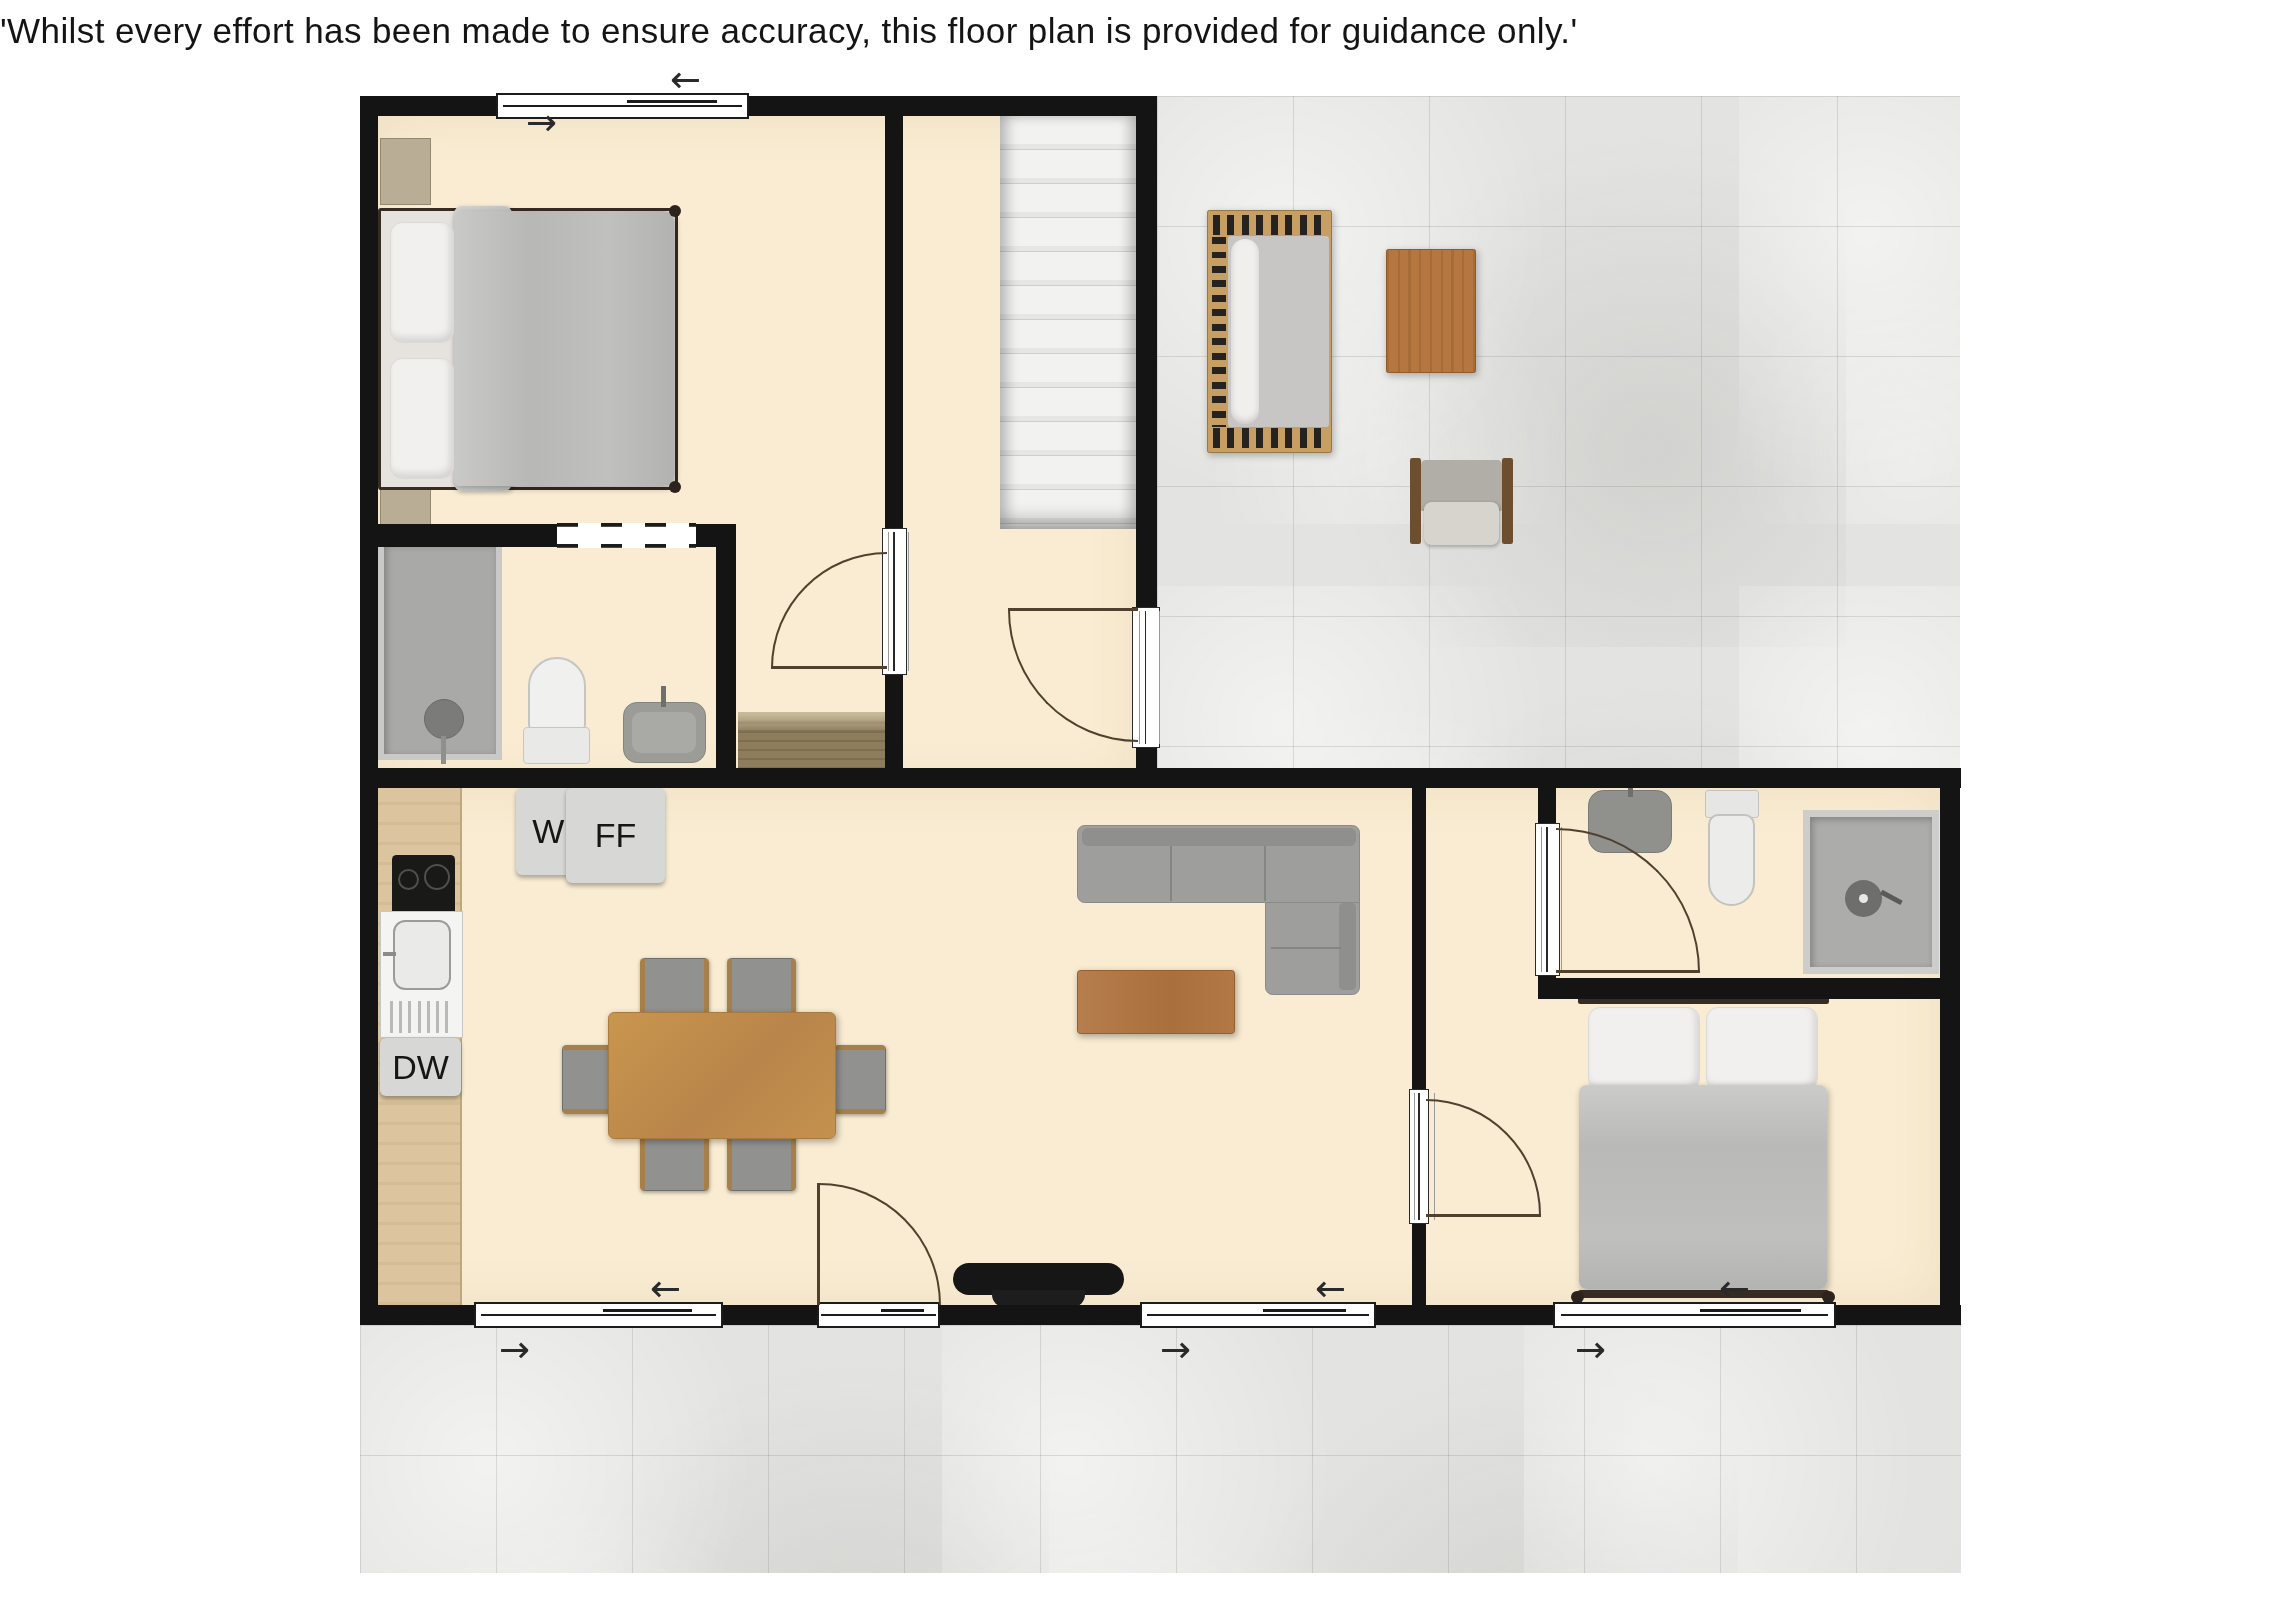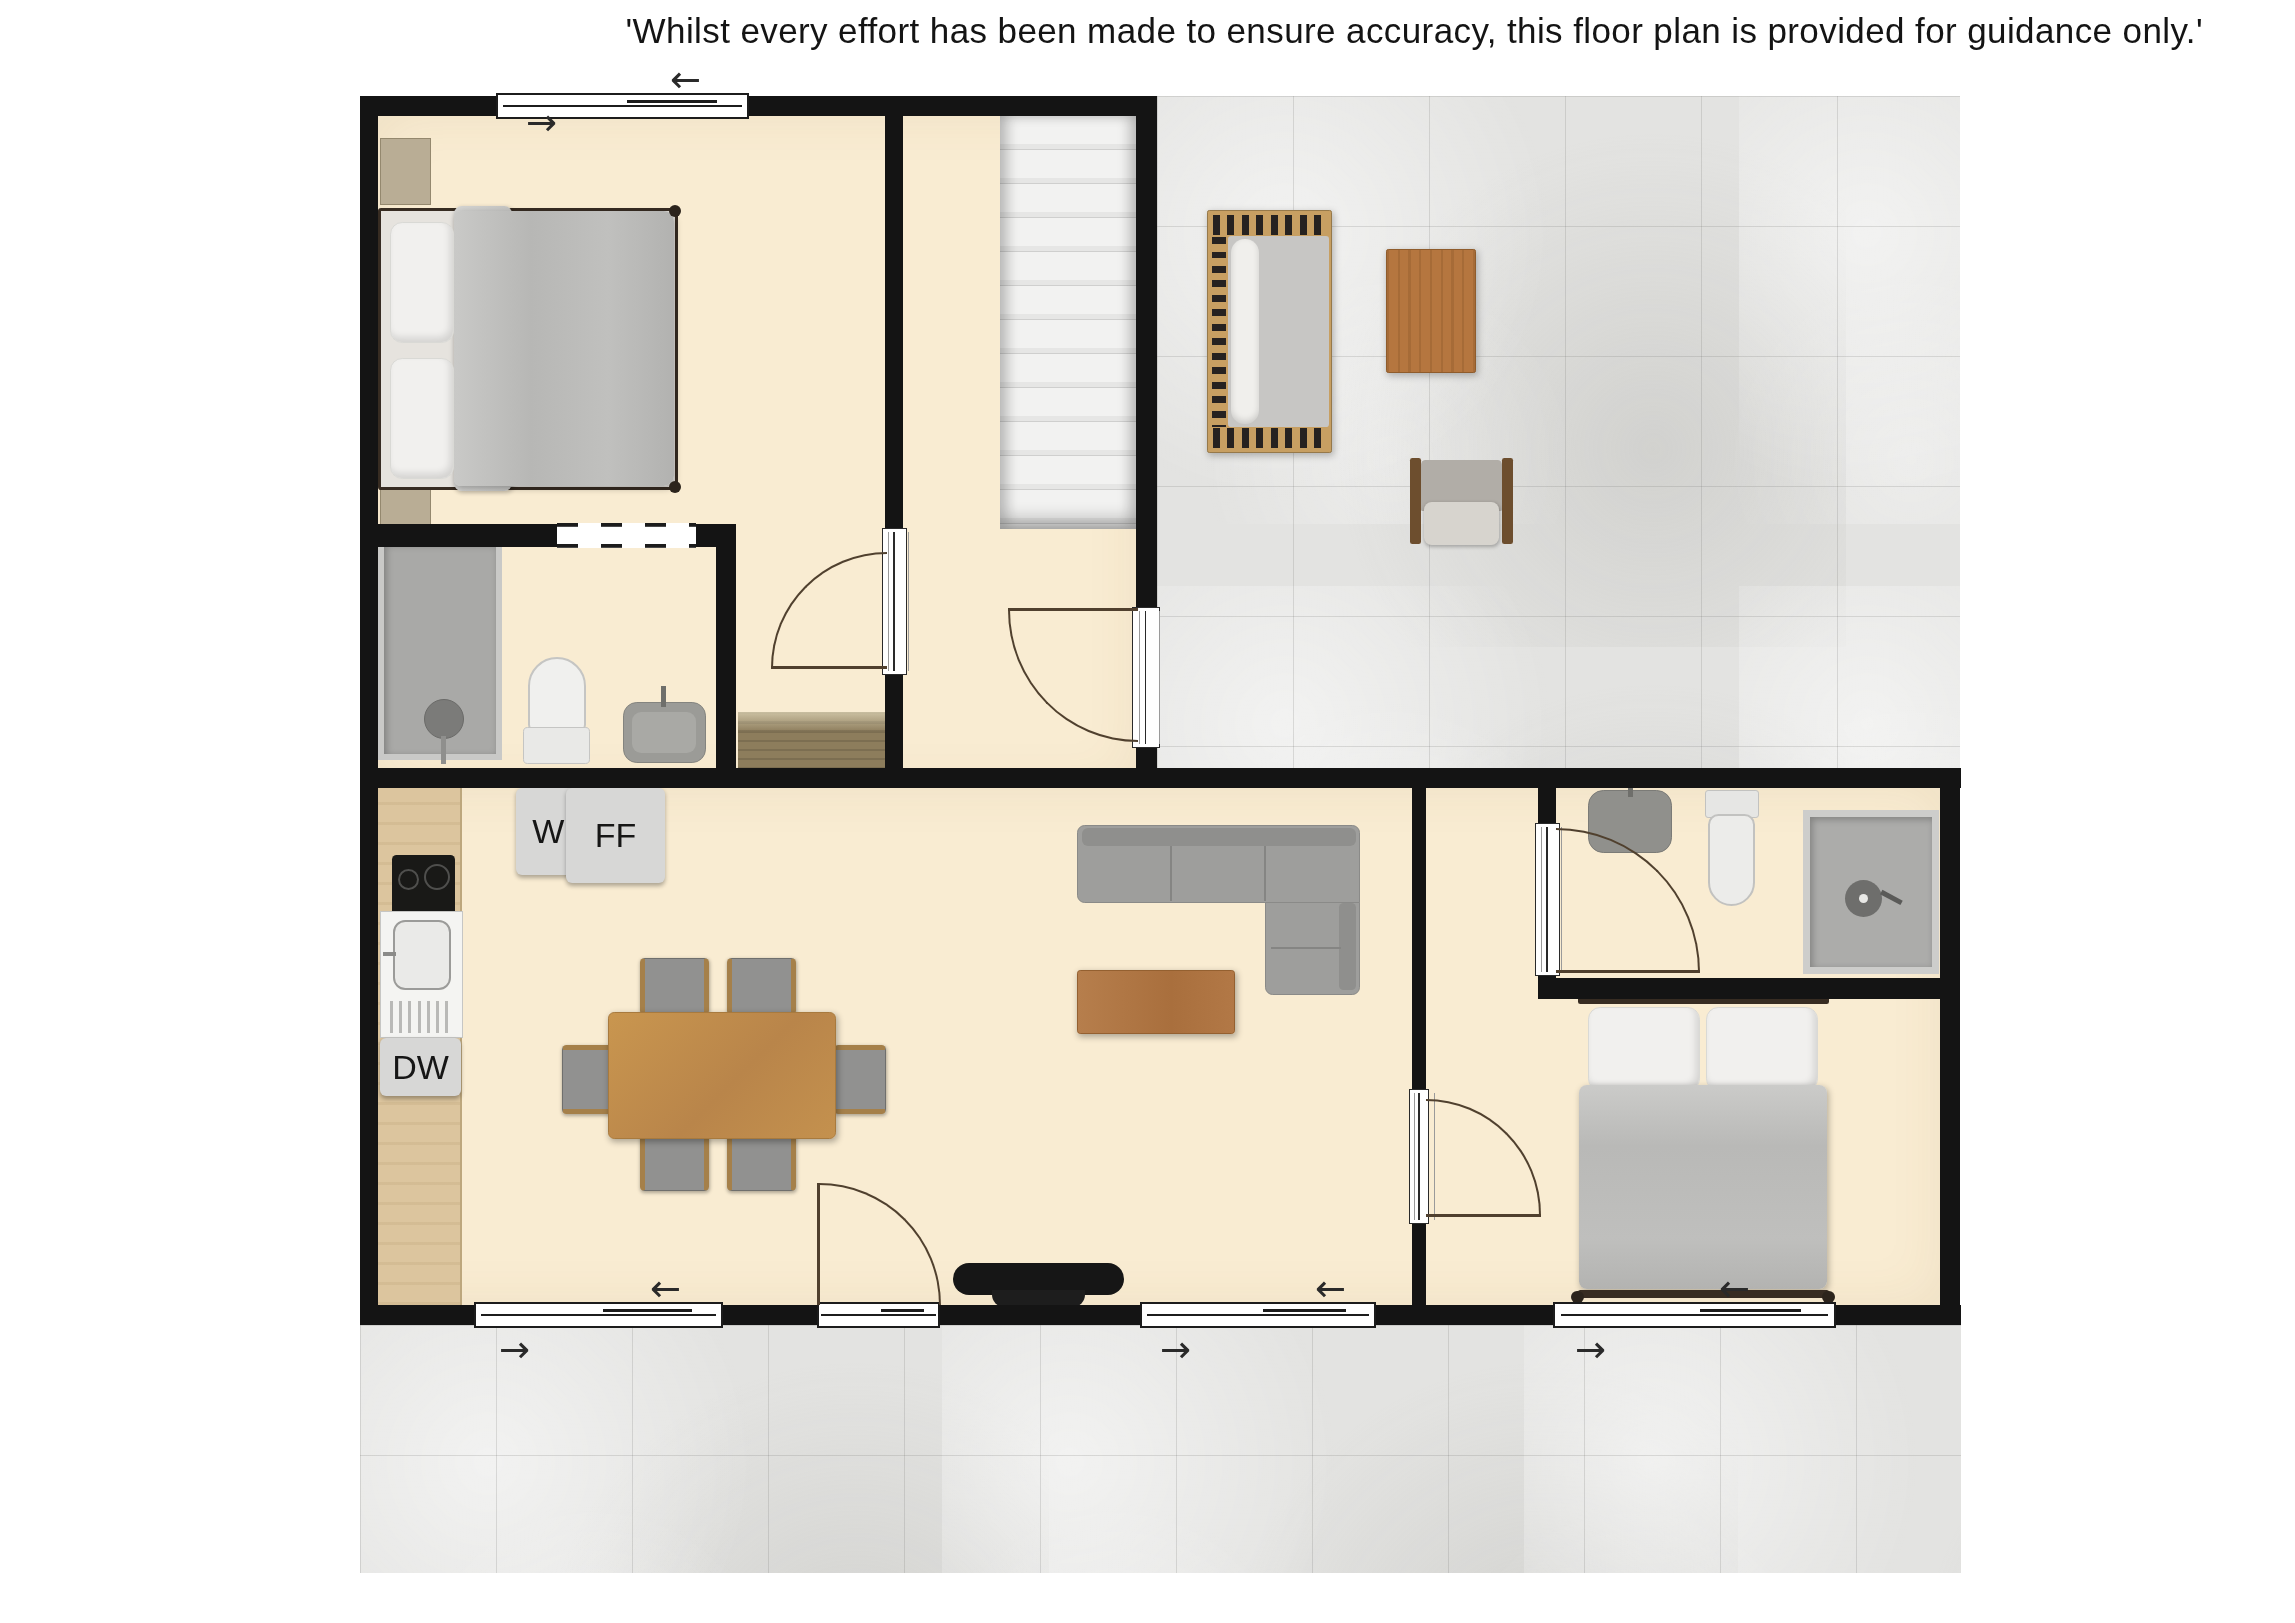--- a/index.html
+++ b/index.html
@@ -1,21 +1,21 @@
 <!DOCTYPE html>
 <html style="font-size:12.2px"><head>
 <meta charset="utf-8">
 <style>
   * { margin:0; padding:0; box-sizing:border-box; }
   html,body { background:#ffffff; }
   body { font-family:"Liberation Sans", sans-serif; }
   #stage { position:relative; width:2295px; height:1624px; background:#ffffff; overflow:hidden; }
 
   
-  #disclaimer { position:absolute; left:0; right:92px; top:10.7px; text-align:right;
+  #disclaimer { position:absolute; left:0; right:92px; top:10.7px; text-align:left;
     font-size:35px; color:#141414; letter-spacing:0.4px; }
 
   .arrow { position:absolute; font-family:"DejaVu Sans", sans-serif; font-size:37px;
     line-height:1; color:#2a2a2a; }
 
   
   .floor { position:absolute; background:#f9ecd2;
     box-shadow: inset 0 0 54px rgba(120,90,40,.08); }
   .tiles { position:absolute; background-color:#e3e3e1;
     background-image:

